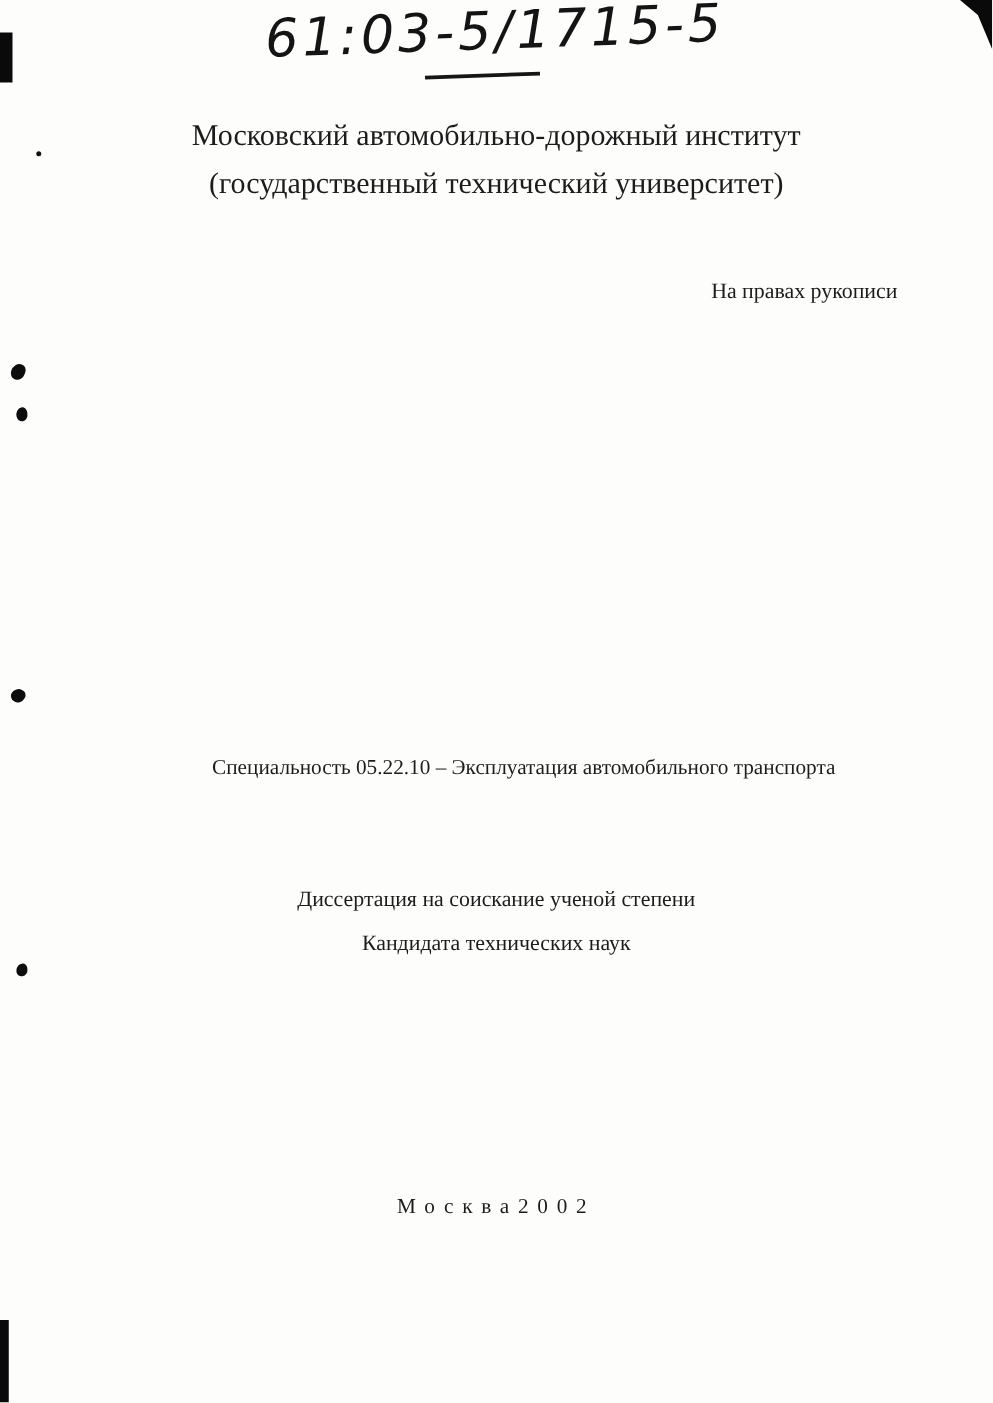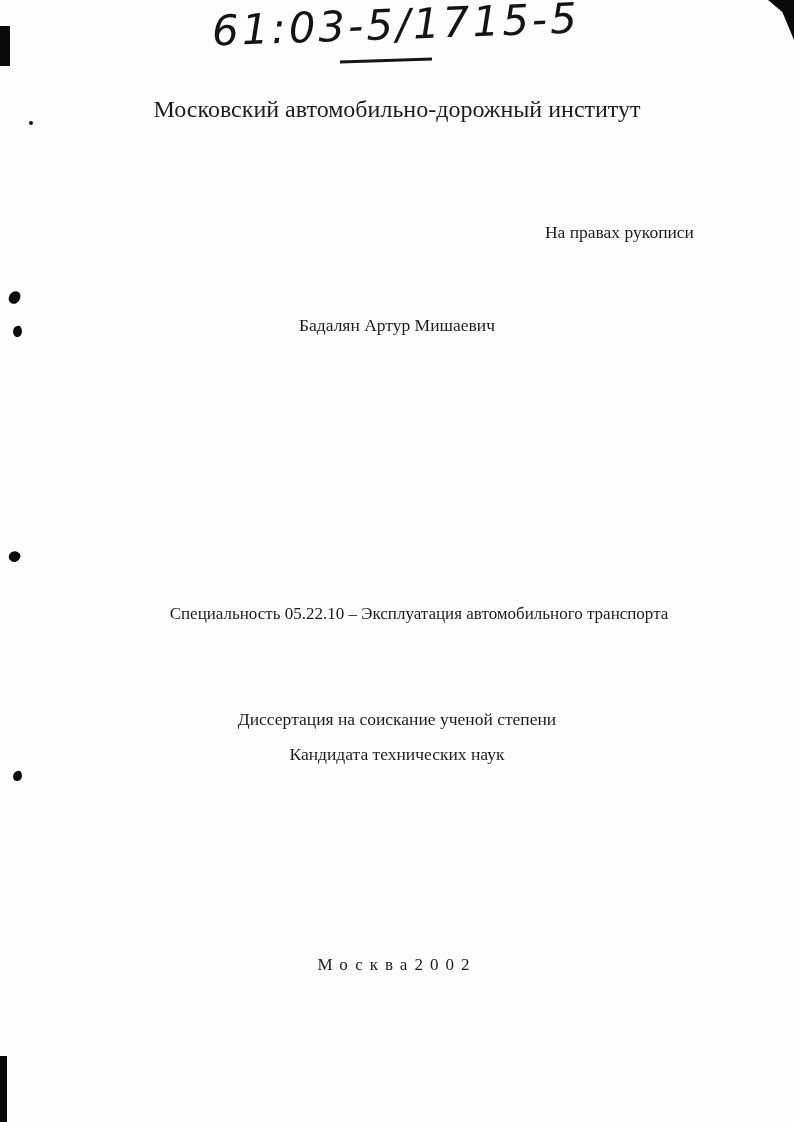--- a/index.html
+++ b/index.html
@@ -51,21 +51,21 @@
     right: 0;
     text-align: center;
     font-size: 24px;
     line-height: 38px;
   }
 
   
   .manuscript {
     position: absolute;
     top: 222px;
-    right: 100px;
+    right: 76px;
     font-size: 17.5px;
     margin-left: 36px;
   }
 
   
   .author {
     position: absolute;
     top: 315px;
     left: 0;
     right: 0;
@@ -164,26 +164,26 @@
 </head>
 <body>
 
 <div class="page">
 
   <div class="catalog">61:03-5/1715-5</div>
   <div class="catalog-underline"></div>
 
   <div class="institution">
     <div>Московский автомобильно-дорожный институт</div>
+    <div>(государственный технический университет)</div>
   </div>
   <div class="speck"></div>
 
   <div class="manuscript">На правах рукописи</div>
 
-  <div class="author">Бадалян Артур Мишаевич</div>
 
 
   <div class="specialty">Специальность 05.22.10 – Эксплуатация автомобильного транспорта</div>
 
   <div class="degree">
     <div>Диссертация на соискание ученой степени</div>
     <div>Кандидата технических наук</div>
   </div>
 
 

